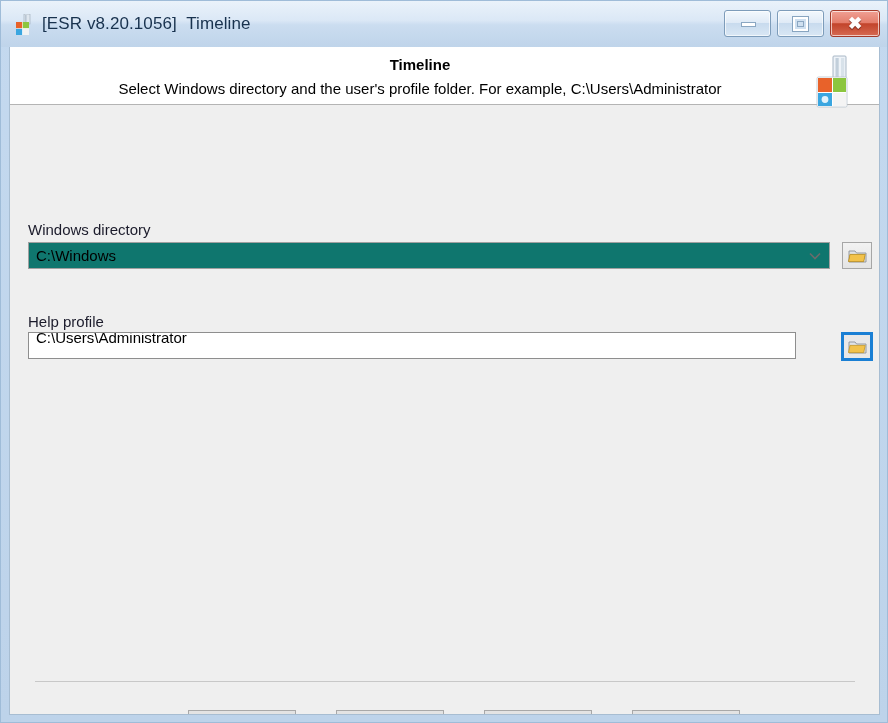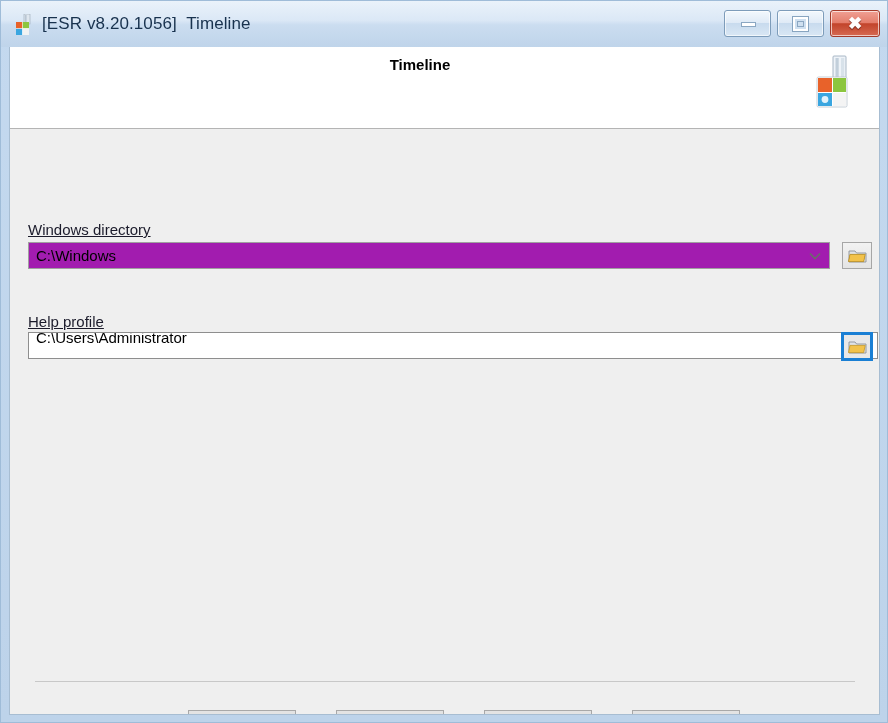--- a/index.html
+++ b/index.html
@@ -116,21 +116,21 @@
     border-top: none;
     box-sizing: border-box;
     overflow: hidden;
   }
 
   
   .banner {
     position: absolute;
     left: 0; top: 0;
     width: 869px;
-    height: 82px;
+    height: 58px;
     background: #ffffff;
     border-bottom: 1px solid #b4b4b4;
     box-sizing: border-box;
   }
   .banner-title {
     position: absolute;
     left: 0; top: 9px;
     width: 820px;
     text-align: center;
     font-size: 15px;
@@ -157,55 +157,54 @@
     left: 0; top: 83px;
     width: 869px;
     bottom: 0;
   }
 
   .field-label {
     position: absolute;
     font-size: 15px;
     color: #1b1b2b;
     white-space: nowrap;
-    text-decoration: underline;
   }
   .lbl-windir { left: 18px; top: 91px; }
   .lbl-profile { left: 18px; top: 183px; }
 
   
   .combo {
     position: absolute;
     left: 18px; top: 112px;
     width: 802px;
     height: 27px;
     box-sizing: border-box;
     border: 1px solid #a0a0a0;
-    background: #a21caf;
+    background: #0f766e;
     font-size: 15px;
     color: #000;
   }
   .combo-value {
     position: absolute;
     left: 7px; top: 4px;
     font-size: 15px;
     color: #000;
     white-space: nowrap;
   }
   .combo-arrow {
     position: absolute;
     right: 8px; top: 9px;
     width: 12px; height: 8px;
   }
 
   
   .textinput {
     position: absolute;
     left: 18px; top: 202px;
-    width: 850px;
+    width: 768px;
     height: 27px;
     box-sizing: border-box;
     border: 1px solid #8e8e8e;
     background: #ffffff;
     font-size: 15px;
     color: #000;
     font-family: "Liberation Sans", sans-serif;
     padding: 0 0 17px 7px;
     outline: none;
   }
@@ -293,20 +292,21 @@
       <div class="winbtn close">
         <span class="glyph-close">✖</span>
       </div>
     </div>
   </div>
 
   <div class="client">
 
     <div class="banner">
       <div class="banner-title">Timeline</div>
+      <div class="banner-sub">Select Windows directory and the user's profile folder. For example, C:\Users\Administrator</div>
       <svg class="banner-icon" viewBox="0 0 44 56">
         <rect x="20" y="1" width="13" height="24" rx="1" fill="#eef3f8" stroke="#9fb0bf" stroke-width="0.9"></rect>
         <rect x="22.5" y="3" width="3.2" height="20" fill="#c2cfdb"></rect>
         <rect x="28" y="3" width="3.2" height="20" fill="#d8e2ea"></rect>
         <rect x="4" y="22" width="30" height="30" rx="1.5" fill="#ffffff" stroke="#b9c3cc" stroke-width="0.8"></rect>
         <rect x="5" y="23" width="14" height="14" fill="#e8622a"></rect>
         <rect x="20" y="23" width="13" height="14" fill="#8cc63f"></rect>
         <rect x="5" y="38" width="14" height="13" fill="#3aa6e0"></rect>
         <rect x="20" y="38" width="13" height="13" fill="#f4f4f4"></rect>
         <circle cx="12" cy="44.5" r="3.4" fill="#ffffff" opacity="0.85"></circle>

